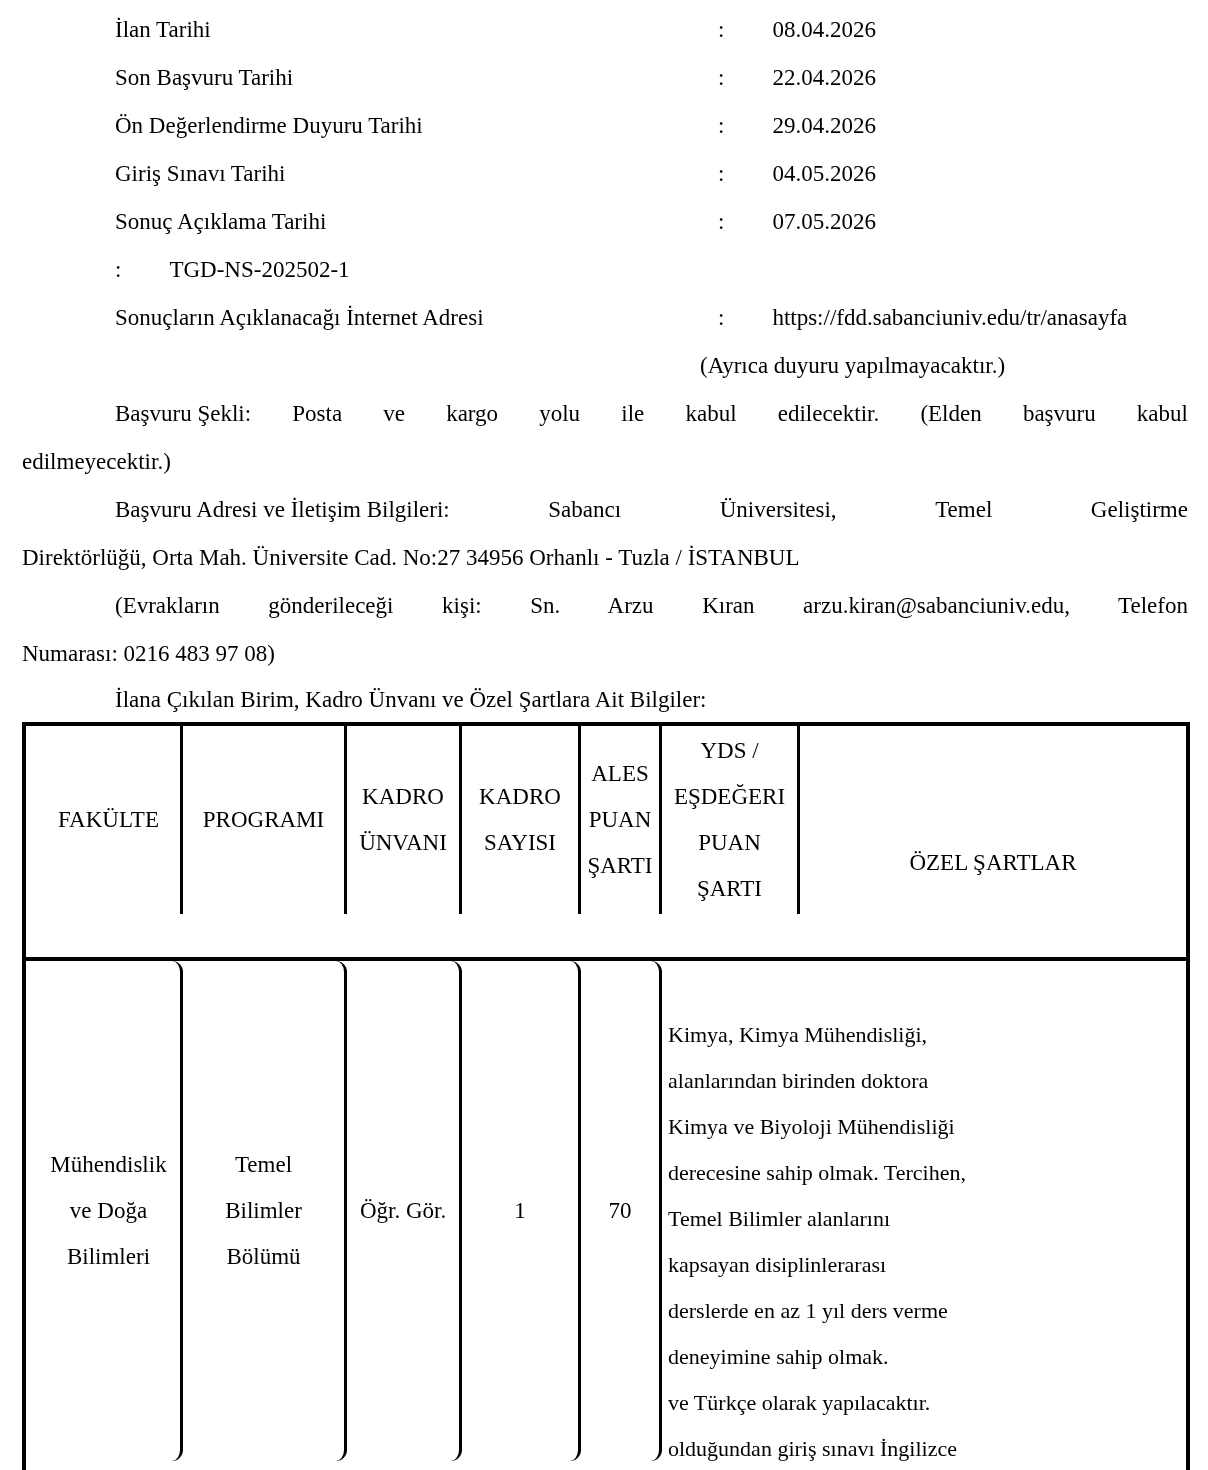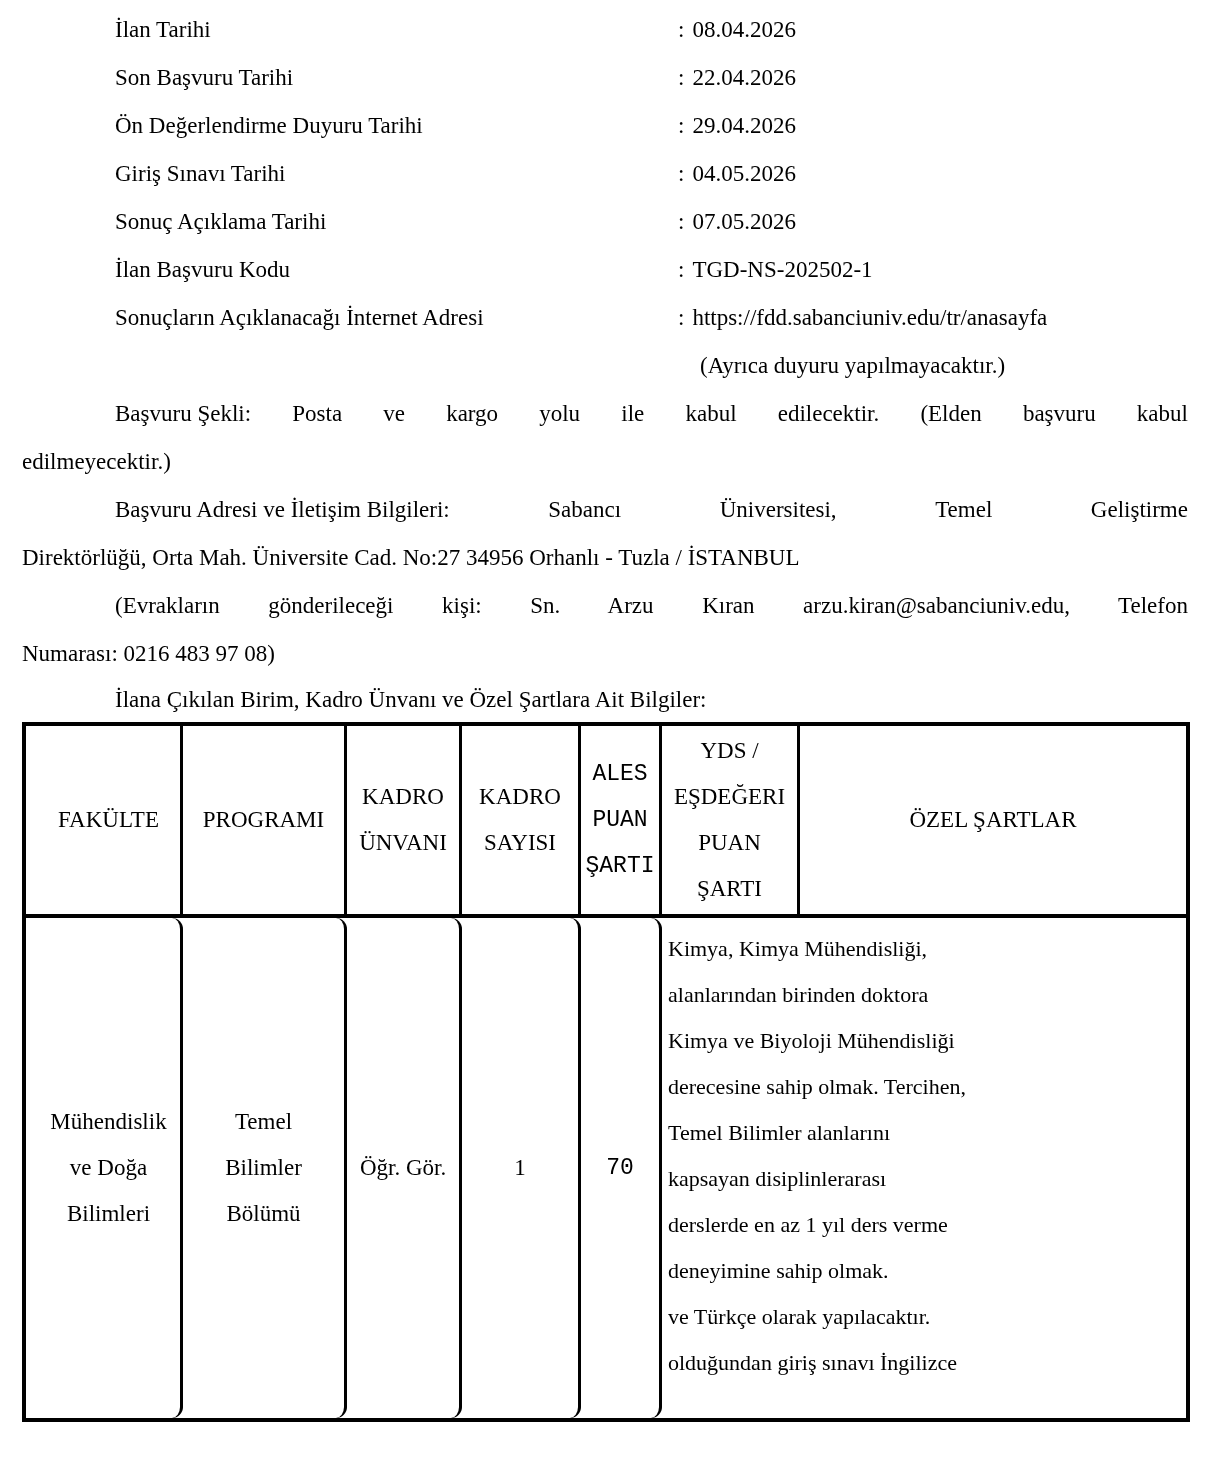--- a/index.html
+++ b/index.html
@@ -21,20 +21,21 @@
     height: 1470px;
     padding: 6px 20px 0 22px;
   }
 
   
   .info-row {
     display: flex;
     line-height: 48px;
     padding-left: 93px;
     white-space: nowrap;
+    gap: 40px;
   }
   .info-label { flex: 0 0 563px; }
   .info-colon { flex: 0 0 auto; }
   .info-value { margin-left: 8px; flex: 0 0 auto; }
   .info-note {
     line-height: 48px;
     margin-left: 678px;
     white-space: nowrap;
   }
 
@@ -68,28 +69,28 @@
   .cell {
     box-sizing: border-box;
     border-right: 3px solid #000;
     display: flex;
     flex-direction: column;
     justify-content: center;
     text-align: center;
     line-height: 46px;
     overflow: hidden;
   }
-  .cell:last-child { border-right: none; }
+  .cell:last-child { border-right: none; margin-top: 43px; }
   .thead .cell { height: 188px; }
   .trow  .cell { height: 500px; border-radius: 11px; }
   .c1 { width: 157px; padding-left: 11px; }
   .c2 { width: 164px; }
   .c3 { width: 115px; }
   .c4 { width: 119px; }
-  .c5 { width: 81px; font-family: Liberation Mono, monospace;  }
+  .c5 { width: 81px;  }
   .c6 { width: 138px; }
   .c7 { flex: 1; }
   .ozel-body {
     align-items: flex-start;
     justify-content: flex-start;
     text-align: left;
     padding: 8px 2px 0 6px;
     font-size: 22px;
     white-space: nowrap;
   }
@@ -118,21 +119,20 @@
     <span class="info-label">Giriş Sınavı Tarihi</span>
     <span class="info-colon">:</span>
     <span class="info-value">04.05.2026</span>
   </div>
   <div class="info-row">
     <span class="info-label">Sonuç Açıklama Tarihi</span>
     <span class="info-colon">:</span>
     <span class="info-value">07.05.2026</span>
   </div>
   <div class="info-row">
-    <span class="info-label">İlan Başvuru Kodu</span>
     <span class="info-colon">:</span>
     <span class="info-value">TGD-NS-202502-1</span>
   </div>
   <div class="info-row">
     <span class="info-label">Sonuçların Açıklanacağı İnternet Adresi</span>
     <span class="info-colon">:</span>
     <span class="info-value">https://fdd.sabanciuniv.edu/tr/anasayfa</span>
   </div>
   <div class="info-note">(Ayrıca duyuru yapılmayacaktır.)</div>
 

